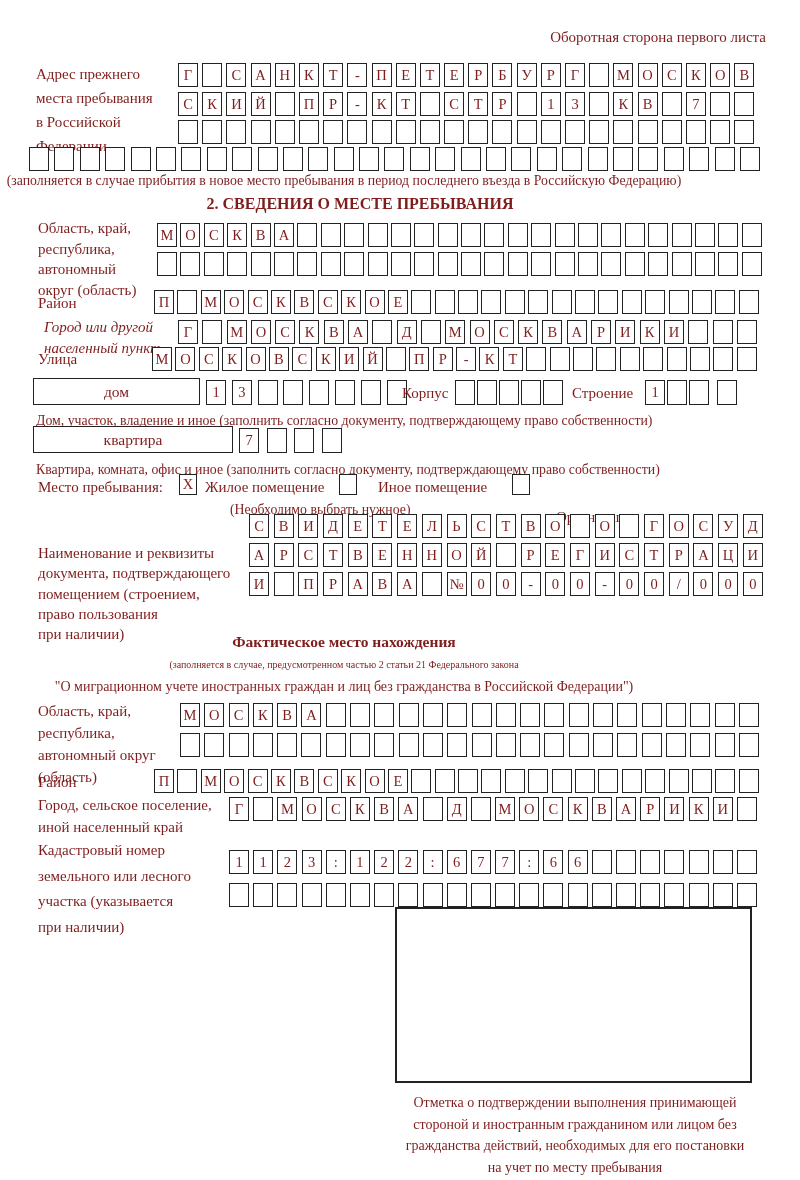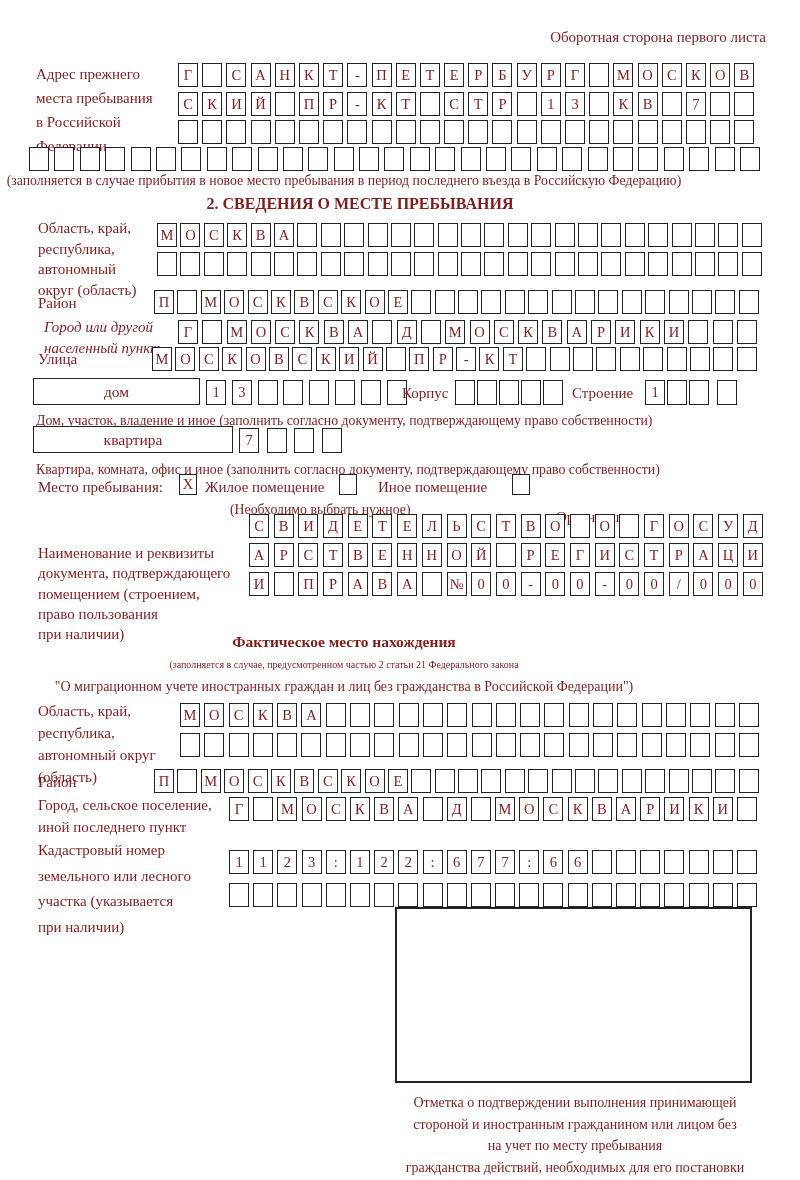--- a/index.html
+++ b/index.html
@@ -517,21 +517,21 @@
       <span class="cell"></span>
       <span class="cell"></span>
       <span class="cell"></span>
       <span class="cell"></span>
       <span class="cell"></span>
       <span class="cell"></span>
     </div>
 
   <div class="lbl lines" style="left:38px;top:794px;line-height:22px;">
       <div>Город, сельское поселение,</div>
-      <div>иной последнего пункт</div>
+      <div>иной населенный край</div>
     </div>
   <div class="boxrow" style="left:229px;top:797px;--g:4.2px;">
       <span class="cell">Г</span>
       <span class="cell"></span>
       <span class="cell">М</span>
       <span class="cell">О</span>
       <span class="cell">С</span>
       <span class="cell">К</span>
       <span class="cell">В</span>
       <span class="cell">А</span>
@@ -604,17 +604,17 @@
       <span class="cell"></span>
       <span class="cell"></span>
       <span class="cell"></span>
     </div>
 
   <div class="stampbox" style="left:395px;top:907px;width:357px;height:176px;"></div>
   <div class="lines" style="position:absolute;left:350px;top:1092px;width:450px;text-align:center;
        font-size:14px;line-height:21.5px;">
       <div>Отметка о подтверждении выполнения принимающей</div>
       <div>стороной и иностранным гражданином или лицом без</div>
+      <div>гражданства действий, необходимых для его постановки</div>
       <div>на учет по месту пребывания</div>
-      <div>гражданства действий, необходимых для его постановки</div>
     </div>
 
 </div>
 
 </body></html>

